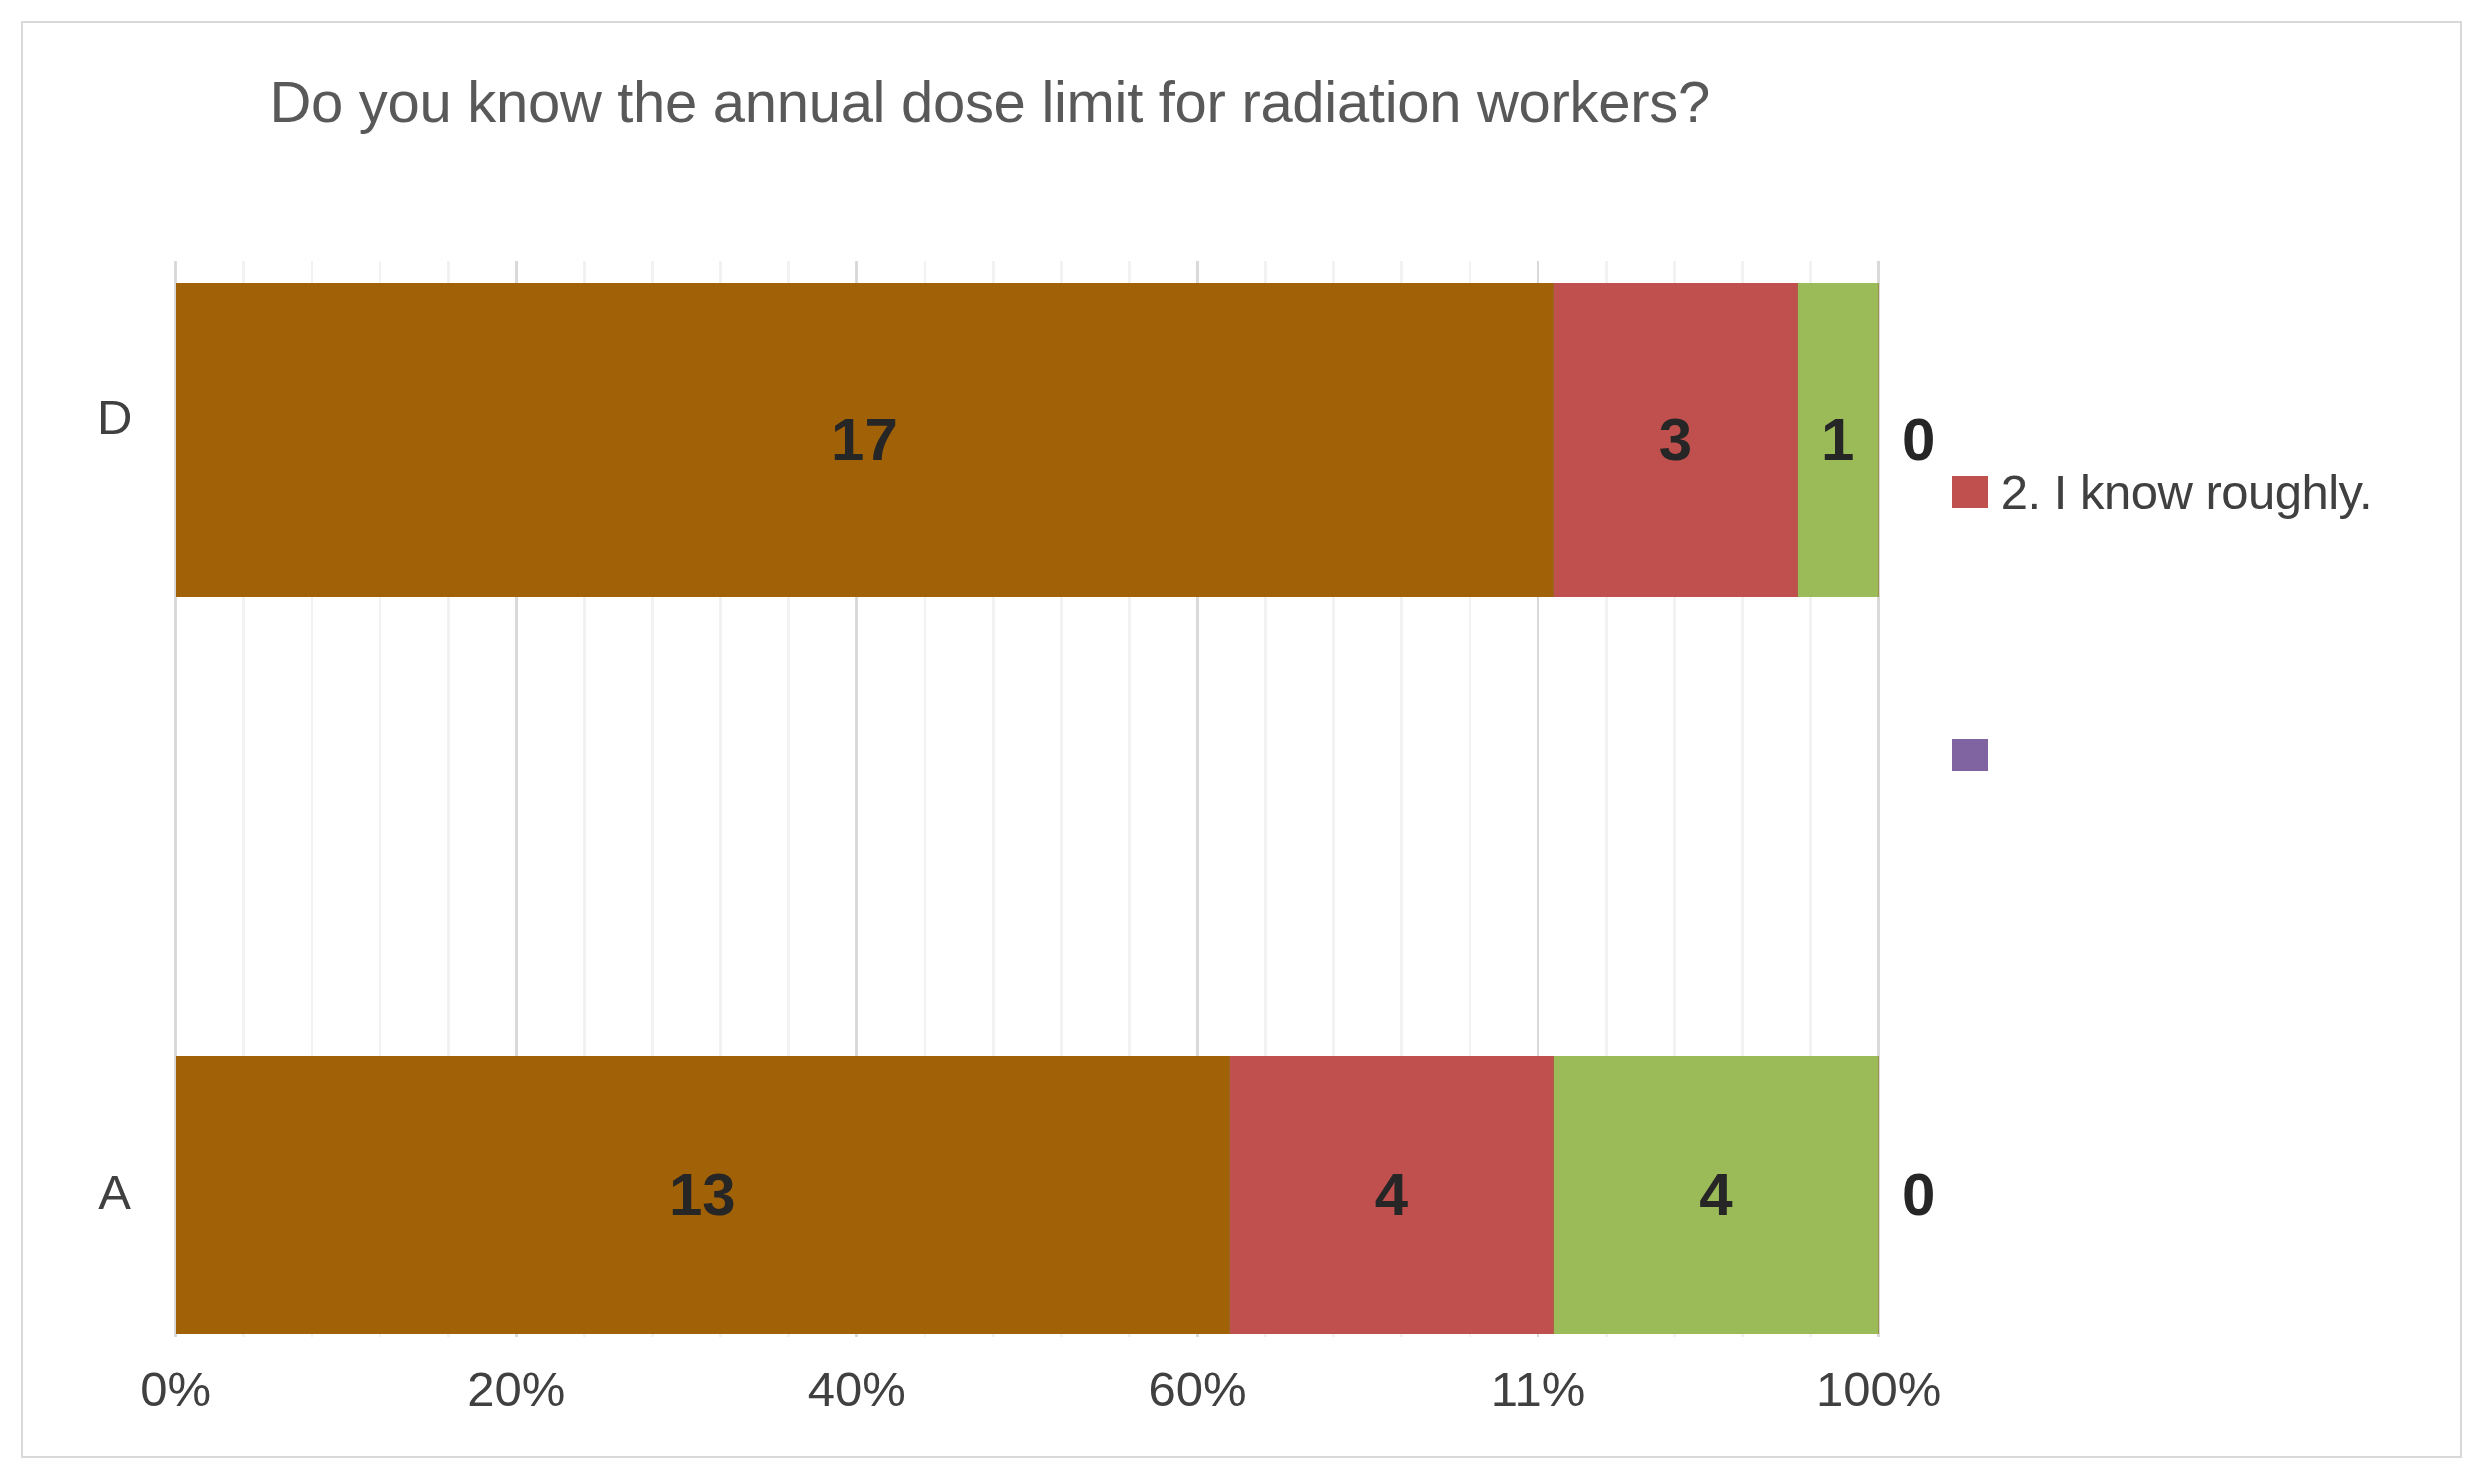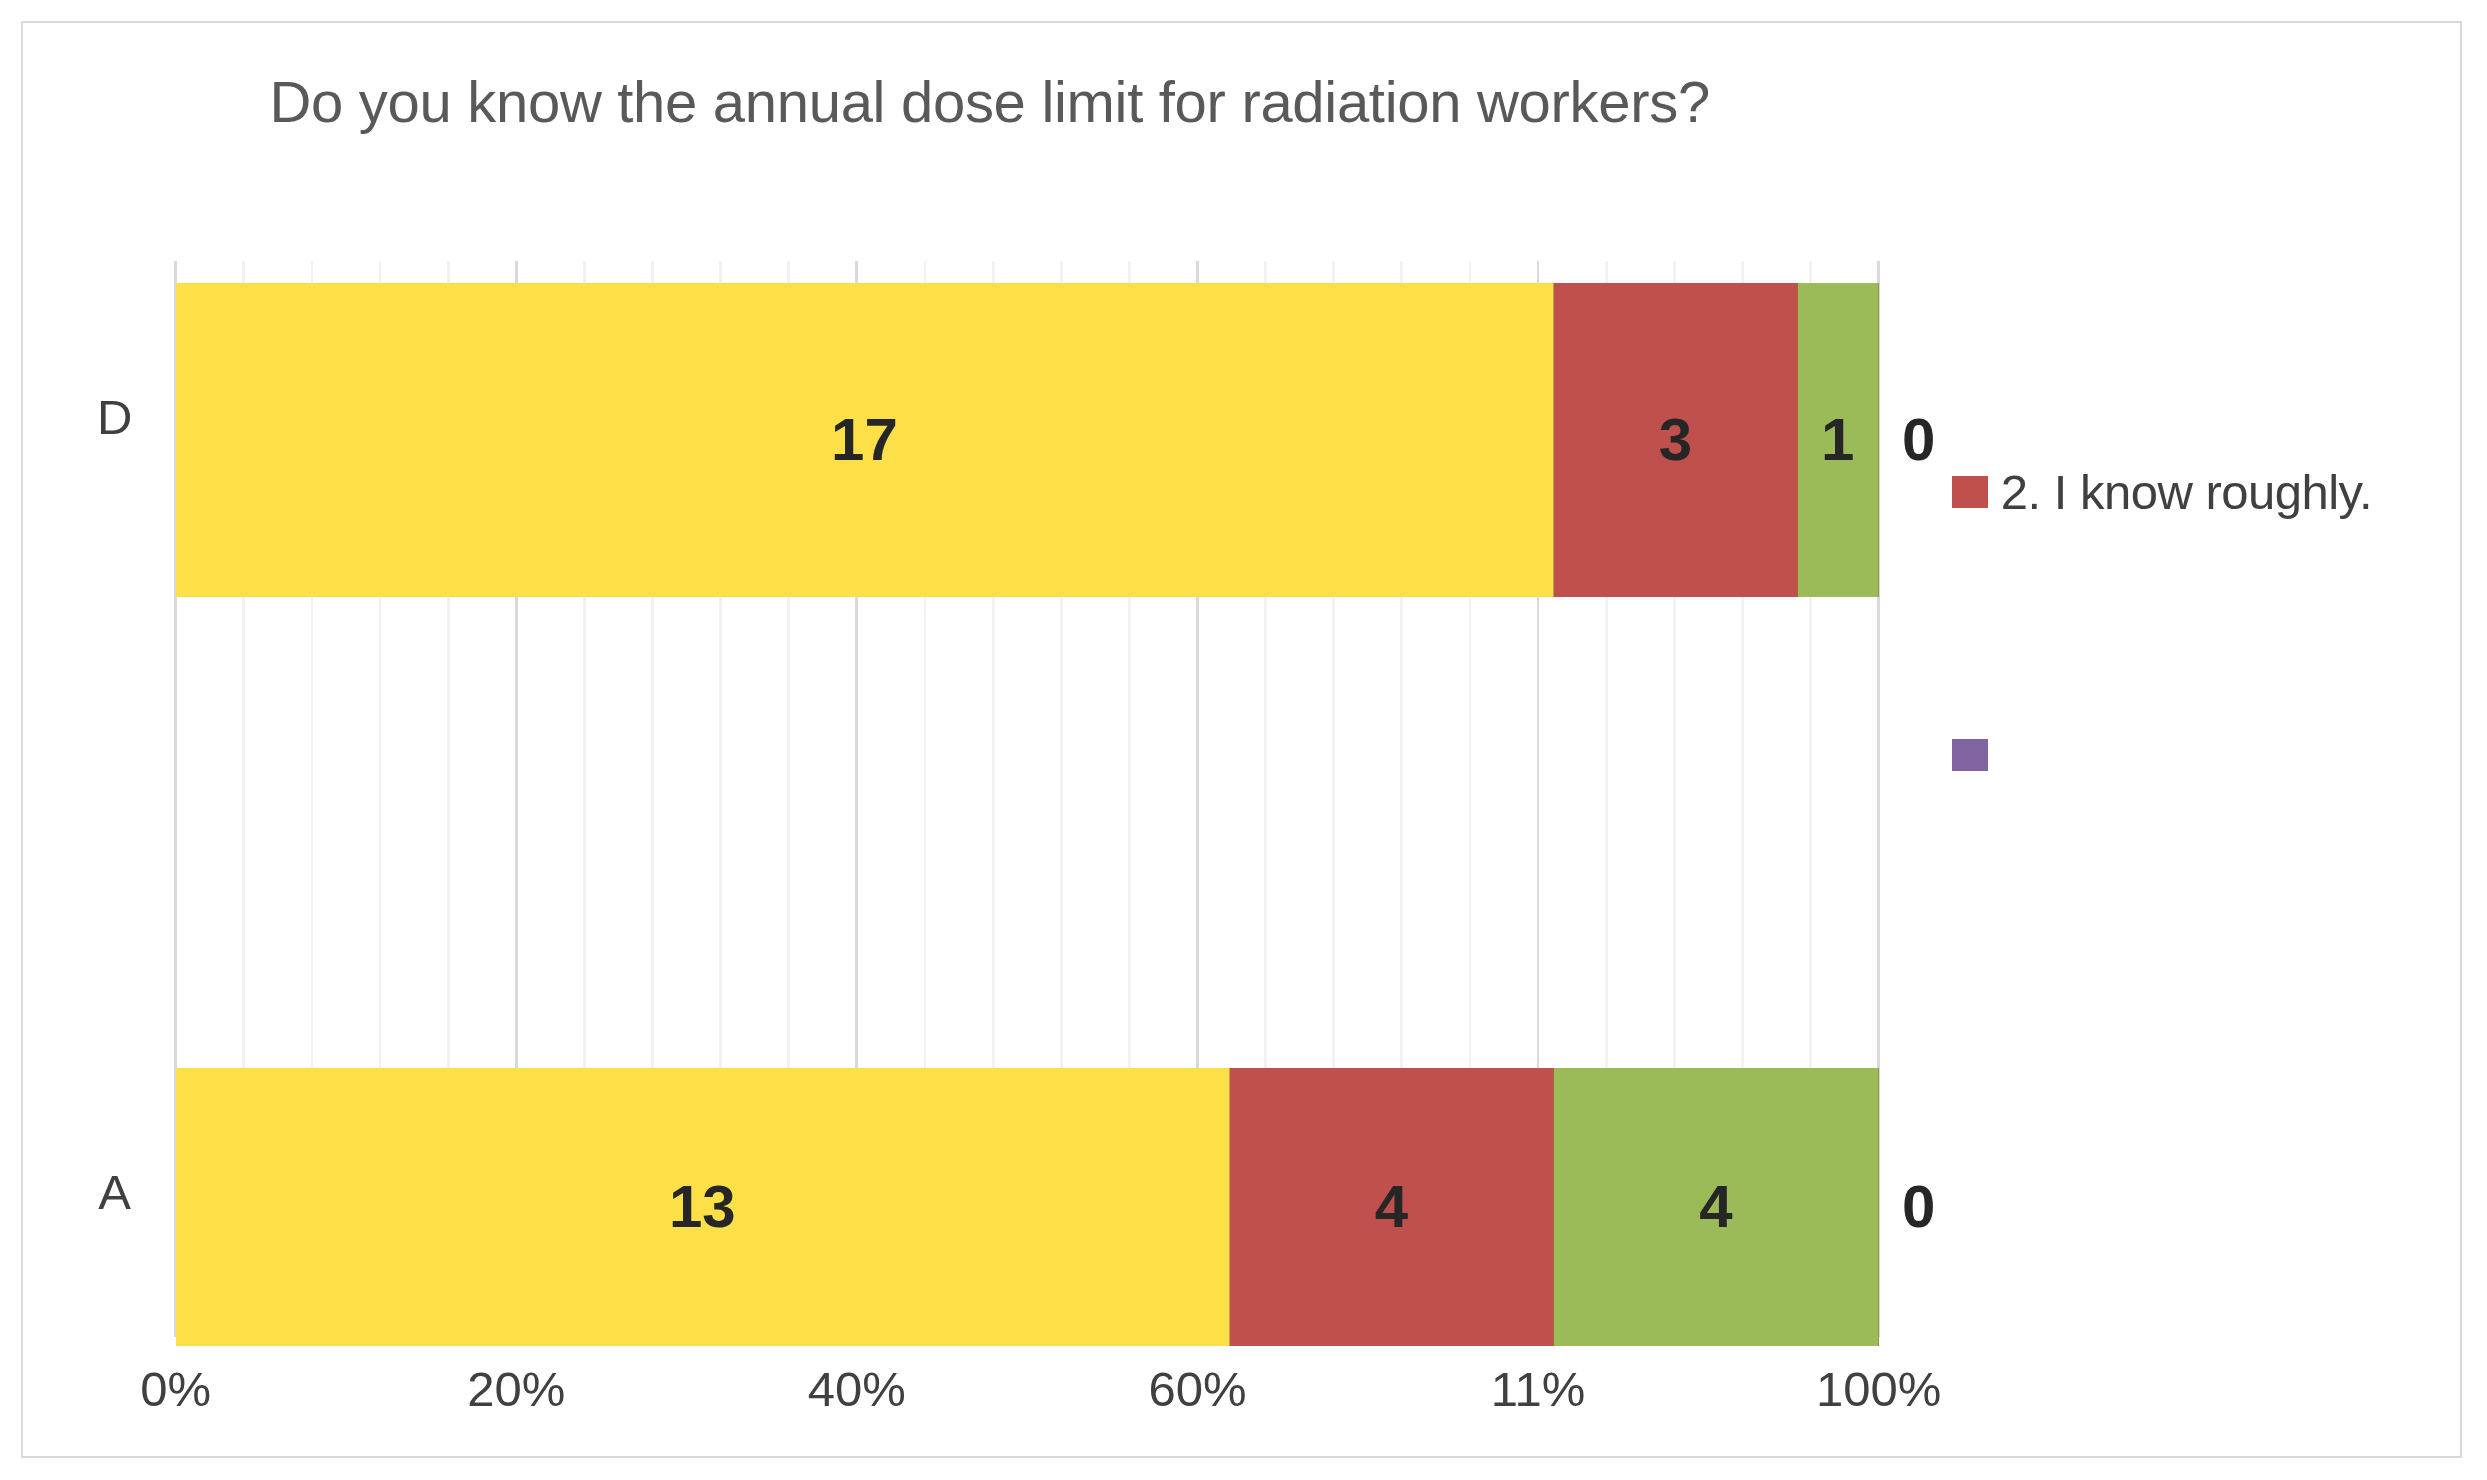--- a/index.html
+++ b/index.html
@@ -61,21 +61,21 @@
 
   
   .bar-row {
     position: absolute;
     left: 0;
     width: 100%;
     display: flex;
     align-items: stretch;
   }
   #bar-row-d { top: 22.5px;  height: 314px; }
-  #bar-row-a { top: 795px; height: 278px; margin-top: 12px; }
+  #bar-row-a { top: 795px; height: 278px; }
 
   .segment {
     position: relative;
     display: flex;
     align-items: center;
     justify-content: center;
     box-sizing: border-box;
     border-right: 0.9px solid rgba(150,110,60,0.55);
   }
   .segment:last-child { border-right: none; }
@@ -87,21 +87,21 @@
     line-height: 1;
     pointer-events: none;
   }
   .seg-label.outside {
     position: absolute;
     left: 100%;
     margin-left: 24.4px;
     white-space: nowrap;
   }
 
-  .s1 { background: #fde047; }
+  .s1 { background: #a16207; }
   .s2 { background: #c0504d; }
   .s3 { background: #9bbb59; }
   .s4 { background: #8064a2; }
 
   
   #x-axis-labels {
     position: absolute;
     left: 153px;
     top: 1338px;
     width: 1703px;

